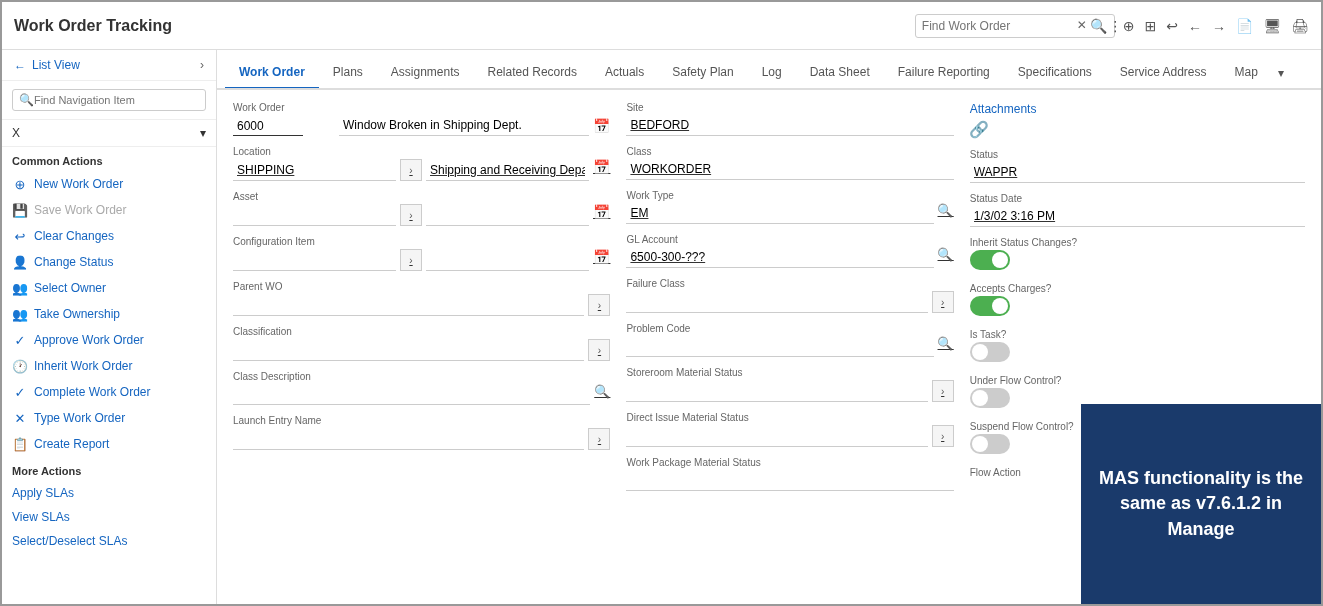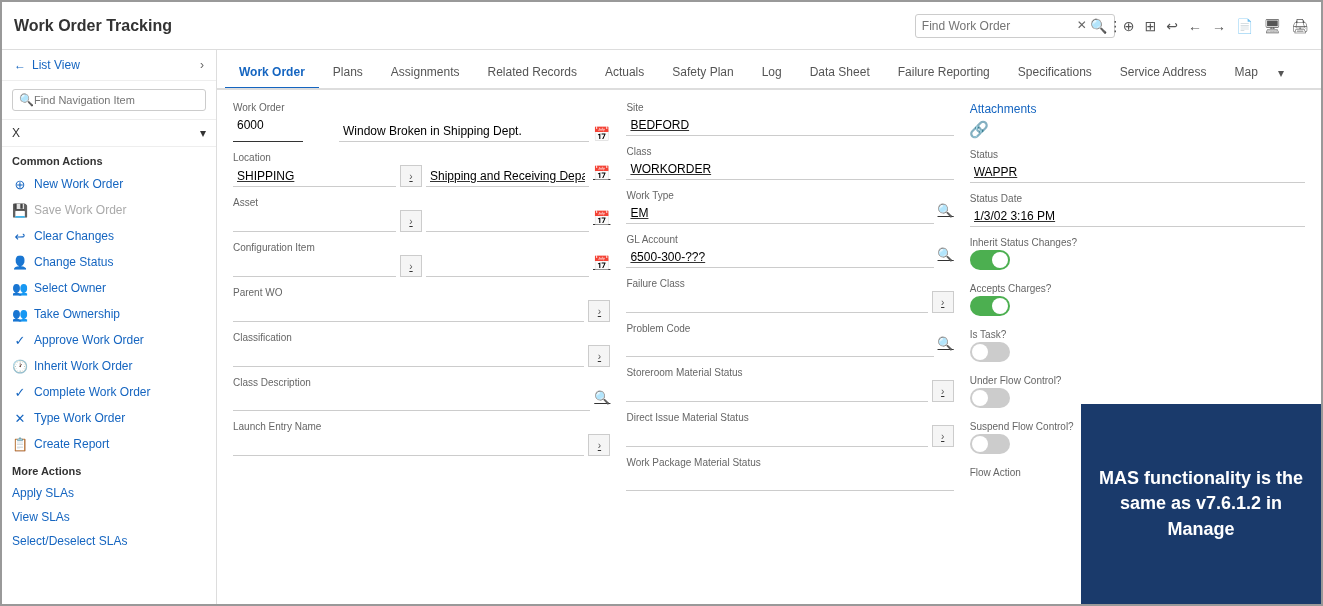--- a/index.html
+++ b/index.html
@@ -267,21 +267,21 @@
     }
     .field-btn-search {
       cursor: pointer;
       color: #555;
       font-size: 13px;
     }
 
     
     .wide-input-row {
       display: flex;
-      align-items: flex-end;
+      align-items: center;
       gap: 4px;
     }
     .wide-input {
       flex: 1;
       border: none;
       border-bottom: 1px solid #ccc;
       padding: 3px 4px;
       font-size: 12px;
       outline: none;
       background: transparent;
@@ -364,21 +364,21 @@
     }
     .mas-popup-text {
       font-size: 18px;
       font-weight: bold;
       line-height: 1.4;
     }
 
     
     .underline {
       border-bottom: 1px solid #333;
-      padding-bottom: 9px;
+      padding-bottom: 2px;
     }
   </style>
 </head>
 <body>
 
 <div class="app-container">
 
   <div class="top-bar">
     <span class="app-title">Work Order Tracking</span>
     <div class="top-bar-right">

